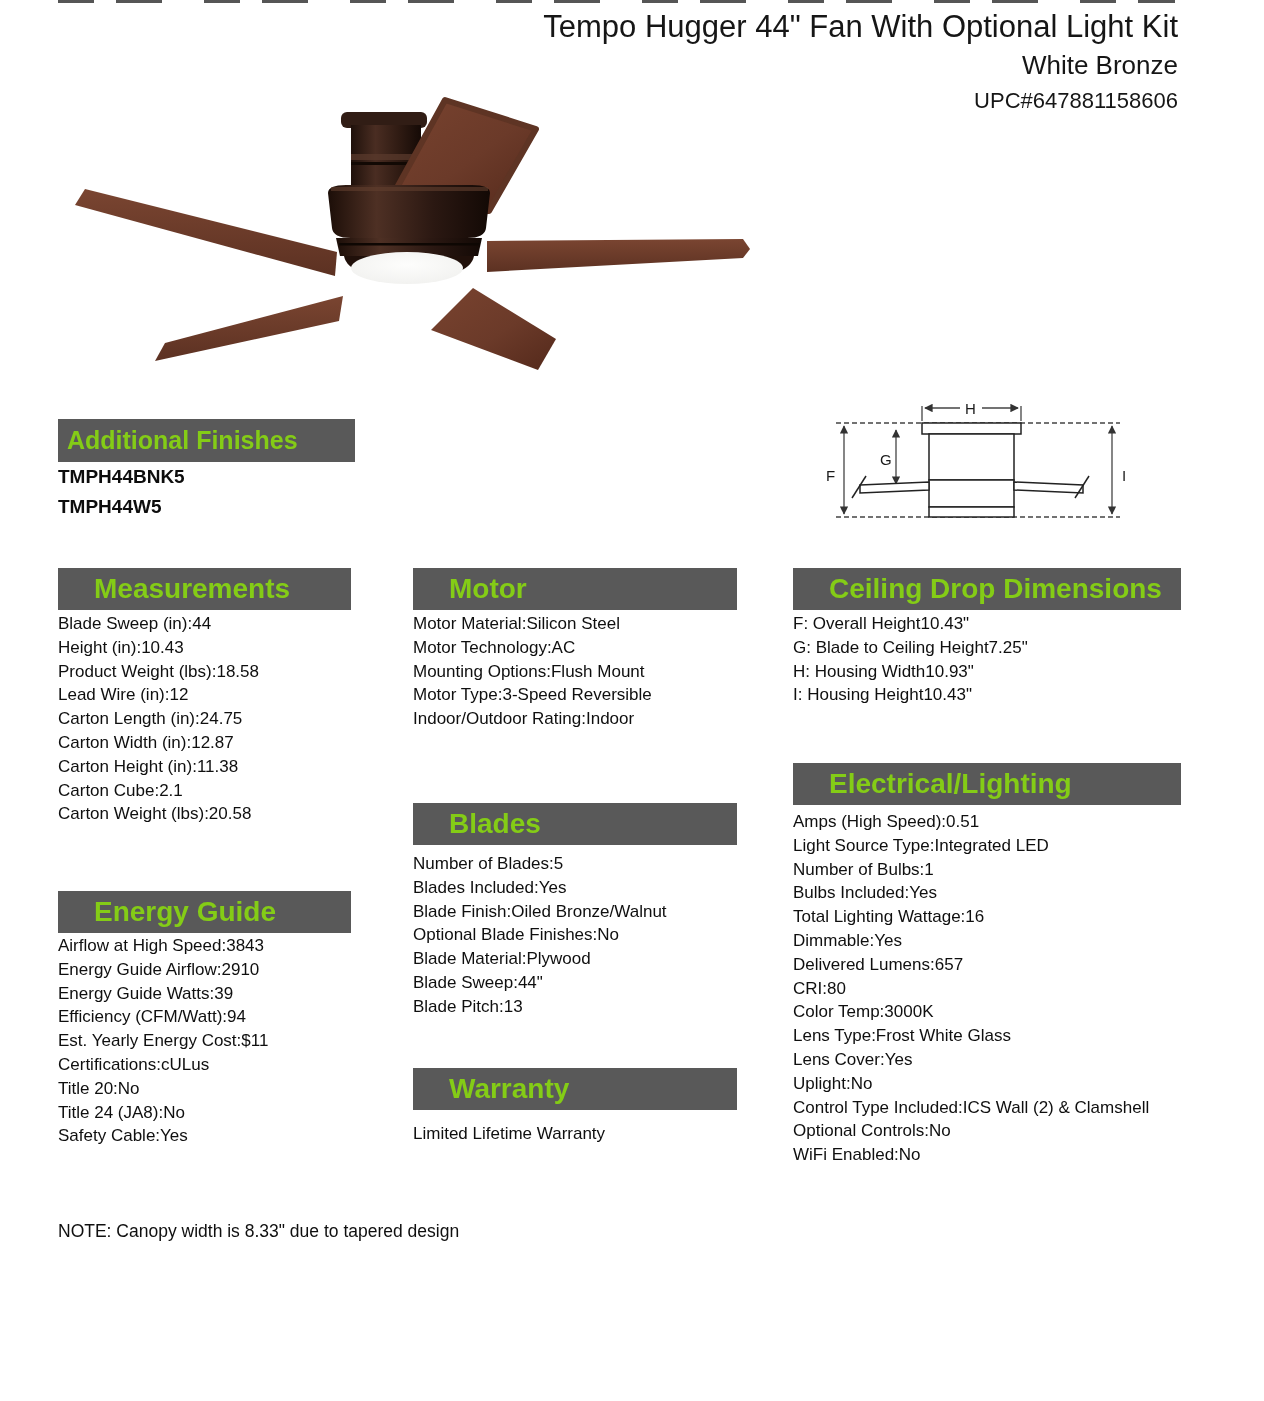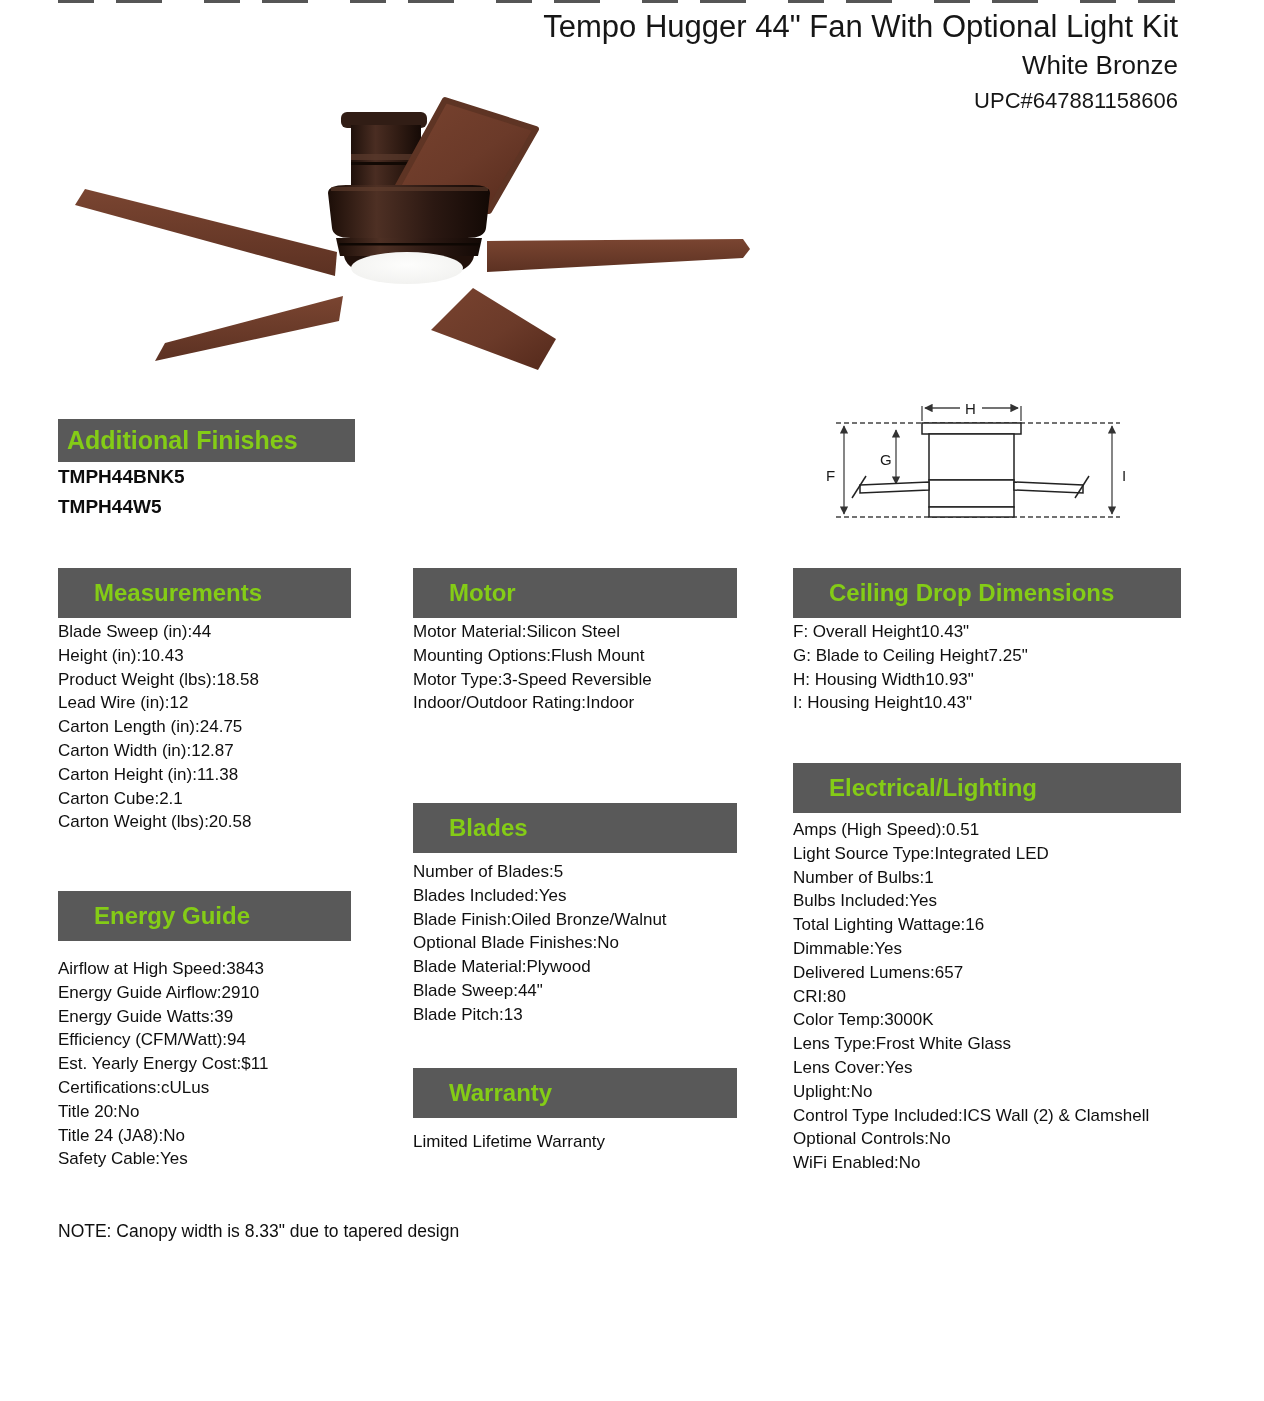--- a/index.html
+++ b/index.html
@@ -22,23 +22,23 @@
   .fan-svg{position:absolute;left:55px;top:92px;}
   .diagram-svg{position:absolute;left:822px;top:392px;}
   
   .finishes{position:absolute;left:58px;top:419px;width:297px;}
   .bar{background:var(--bar,#595959);color:#84cc16;font-weight:bold;display:flex;align-items:center;padding-left:9px;box-sizing:border-box;}
   .finishes .bar{height:43px;font-size:25px;}
   .finish-items{}
   .finish-item{font-weight:bold;font-size:19px;line-height:30px;color:#0d0d0d;}
   
   .sec{position:absolute;}
-  .sec .bar{height:50px;font-size:24px;width:100%;padding-left:36px;}
+  .sec .bar{height:42px;font-size:28px;width:100%;padding-left:36px;}
   .rows{width:100%;}
-  .m2{margin-top:2px;} .m5{margin-top:5px;} .m7{margin-top:7px;} .m8{margin-top:16px;} .m12{margin-top:12px;}
+  .m2{margin-top:2px;} .m5{margin-top:5px;} .m7{margin-top:7px;} .m8{margin-top:1px;} .m12{margin-top:12px;}
   .spec-row{display:flex;font-size:17px;line-height:23.8px;color:#0f0f0f;white-space:nowrap;}
   .spec-row .v{text-align:right;}
   .sec-measurements{left:58px;top:568px;width:293px;}
   .sec-energy{left:58px;top:891px;width:293px;}
   .sec-motor{left:413px;top:568px;width:324px;}
   .sec-blades{left:413px;top:803px;width:324px;}
   .sec-warranty{left:413px;top:1068px;width:324px;}
   .sec-ceiling{left:793px;top:568px;width:388px;}
   .sec-electrical{left:793px;top:763px;width:388px;}
   
@@ -243,20 +243,24 @@
 
 <div class="sec sec-motor">
   <div class="bar">Motor</div>
   <div class="rows m2">
 
   <div class="spec-row">
         <span class="l">Motor Material:</span>
         <span class="v">Silicon Steel</span>
       </div>
       <div class="spec-row">
+        <span class="l">Motor Technology:</span>
+        <span class="v">AC</span>
+      </div>
+      <div class="spec-row">
         <span class="l">Mounting Options:</span>
         <span class="v">Flush Mount</span>
       </div>
       <div class="spec-row">
         <span class="l">Motor Type:</span>
         <span class="v">3-Speed Reversible</span>
       </div>
       <div class="spec-row">
         <span class="l">Indoor/Outdoor Rating:</span>
         <span class="v">Indoor</span>

